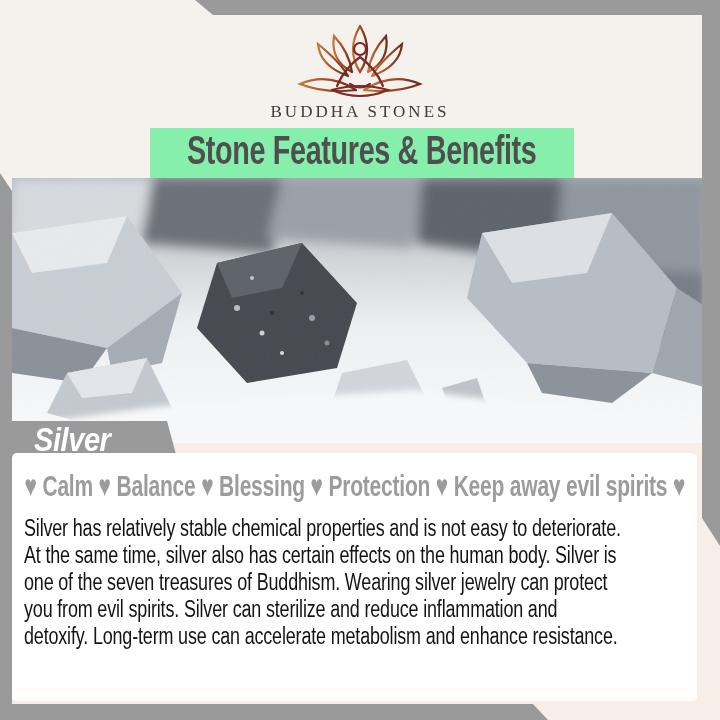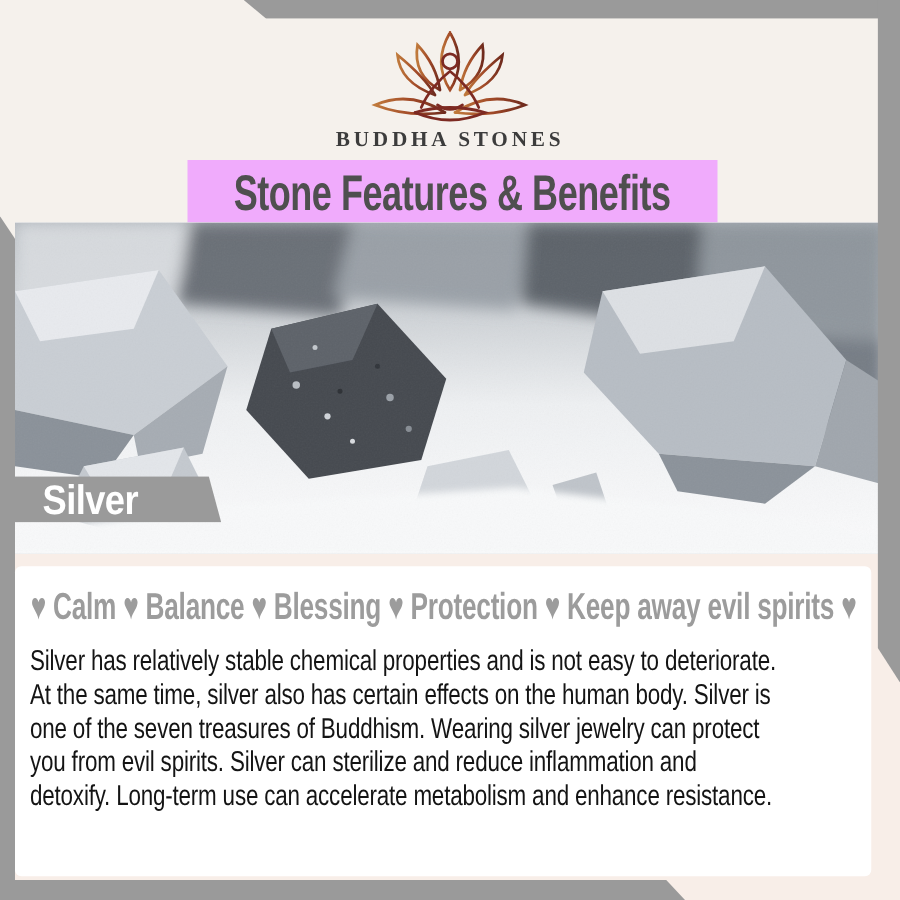--- a/index.html
+++ b/index.html
@@ -16,37 +16,37 @@
     clip-path:polygon(0 0,18px 0,18px 546px,0 518px);}
   .frame-left{left:0;top:173px;width:12px;height:547px;
     clip-path:polygon(0 0,12px 18px,12px 547px,0 547px);}
   .frame-bottom{left:0;top:704px;width:548px;height:16px;
     clip-path:polygon(0 0,533px 0,548px 16px,0 16px);}
 
   
   .brand{position:absolute;left:0;top:22px;width:720px;display:flex;flex-direction:column;align-items:center;}
   .brand svg{display:block;}
   .brand-name{margin-top:2px;font-family:"Liberation Serif","DejaVu Serif",serif;
-    font-size:17px;font-weight:700;letter-spacing:3px;color:var(--brand-text,#3c3c3c);}
+    font-size:17px;font-weight:400;letter-spacing:3px;color:var(--brand-text,#3c3c3c);}
 
   
-  .title-band{position:absolute;left:150px;top:128px;width:424px;height:50px;background:#f0abfc;
-    display:flex;align-items:flex-end;justify-content:center;}
+  .title-band{position:absolute;left:150px;top:128px;width:424px;height:50px;background:#86efac;
+    display:flex;align-items:flex-start;justify-content:center;}
   .title-band span{display:block;white-space:nowrap;font-size:40px;font-weight:700;
     color:var(--title-text,#4f4f4f);transform:scaleX(0.72);letter-spacing:-0.5px;}
 
   
   .photo{position:absolute;left:12px;top:178px;width:696px;height:265px;overflow:hidden;background:#dfe3e7;}
   .photo svg{display:block;width:696px;height:265px;}
 
   
-  .stone-banner{position:absolute;left:12px;top:381px;width:165px;height:37px;
+  .stone-banner{position:absolute;left:12px;top:421px;width:165px;height:37px;
     background:var(--frame-gray,#9a9a9a);
     clip-path:polygon(0 0,155px 0,165px 37px,0 37px);
-    display:flex;align-items:flex-start;}
+    display:flex;align-items:flex-start;font-style:italic;}
   .stone-banner span{display:block;white-space:nowrap;margin-left:22px;font-size:33px;font-weight:700;
     color:#ffffff;transform:scaleX(0.88);transform-origin:left center;letter-spacing:-0.5px;}
 
   
   .card{position:absolute;left:12px;top:453px;width:685px;height:248px;background:#ffffff;border-radius:5px;}
   .benefits{padding-top:16px;display:flex;justify-content:center;}
   .benefits span{display:block;white-space:nowrap;font-size:30px;font-weight:700;
     color:var(--benefits-gray,#9c9c9c);transform:scaleX(0.70);letter-spacing:-0.3px;}
   .desc{margin-top:12px;padding-left:12px;}
   .desc-line{white-space:nowrap;font-size:23px;line-height:27px;color:var(--body-text,#141414);

